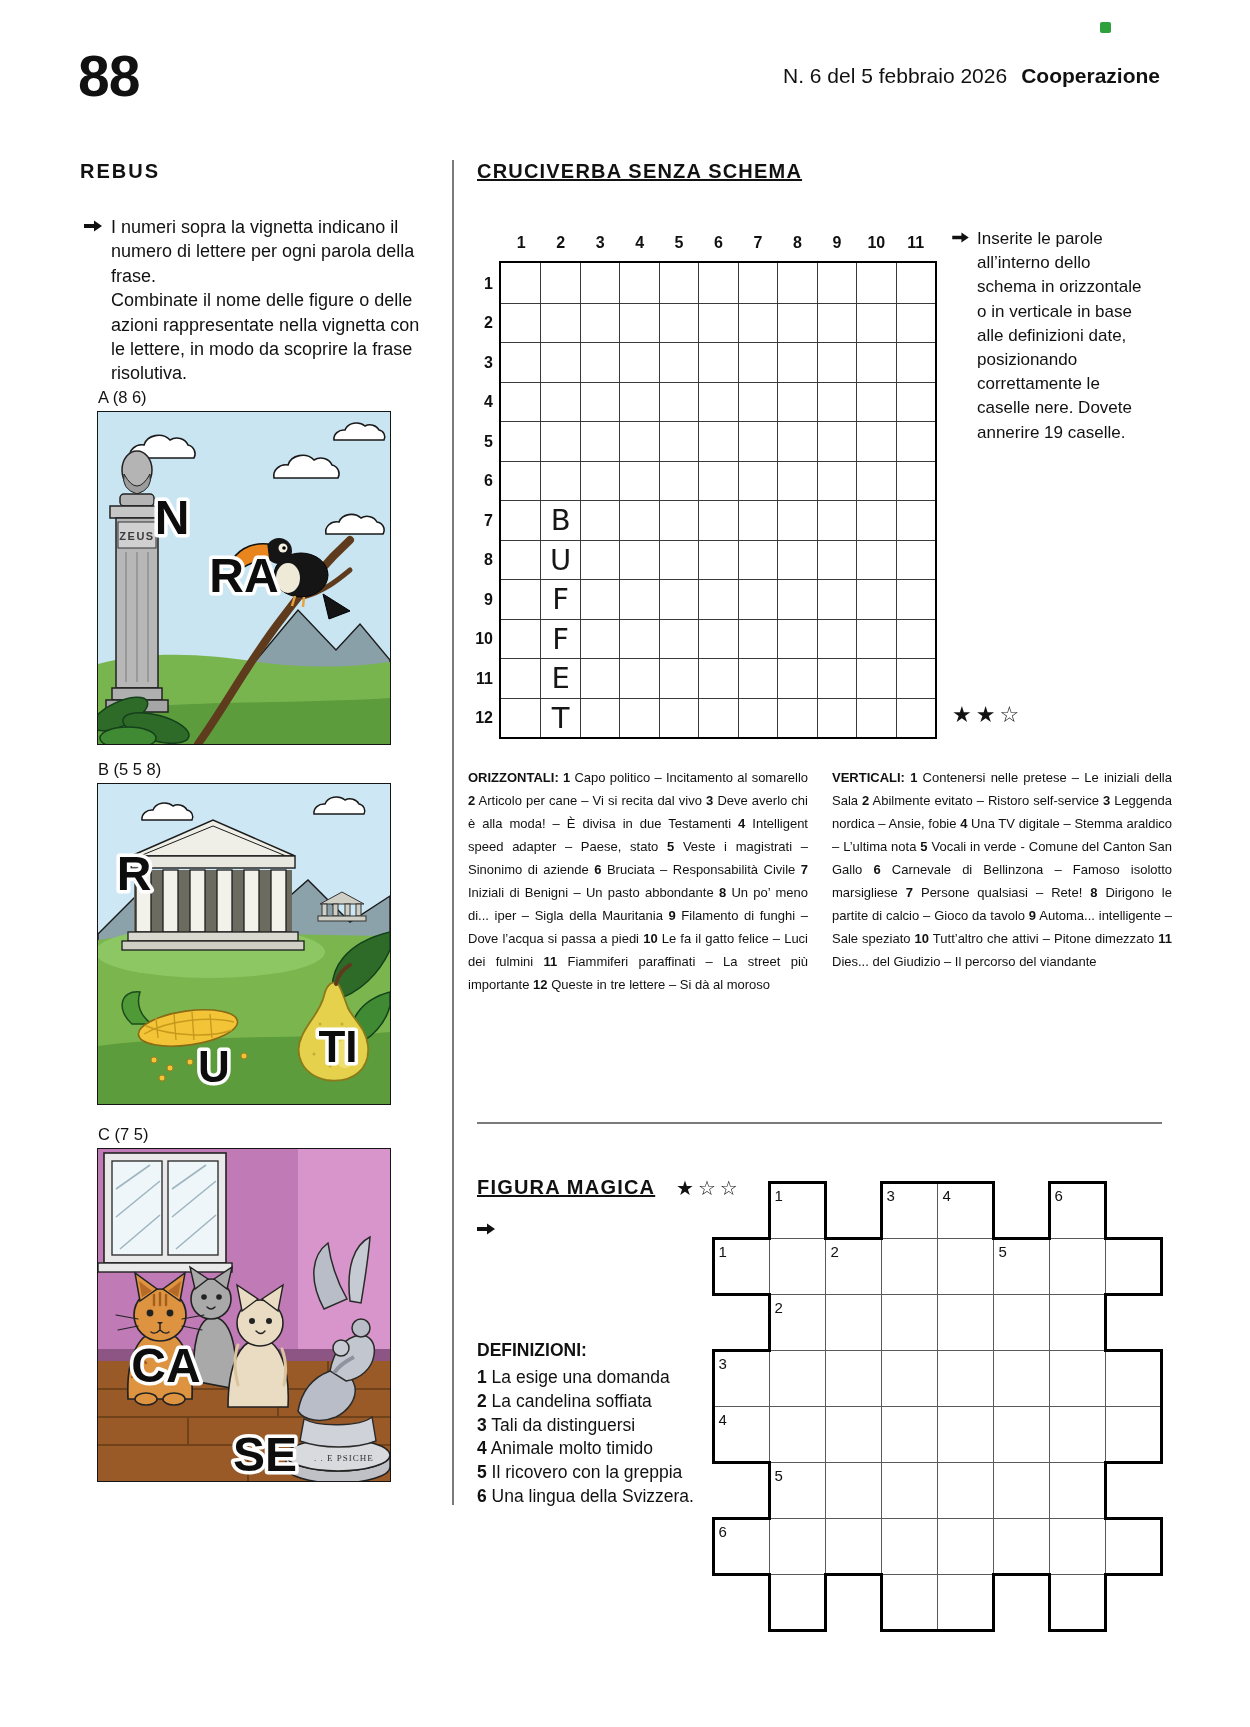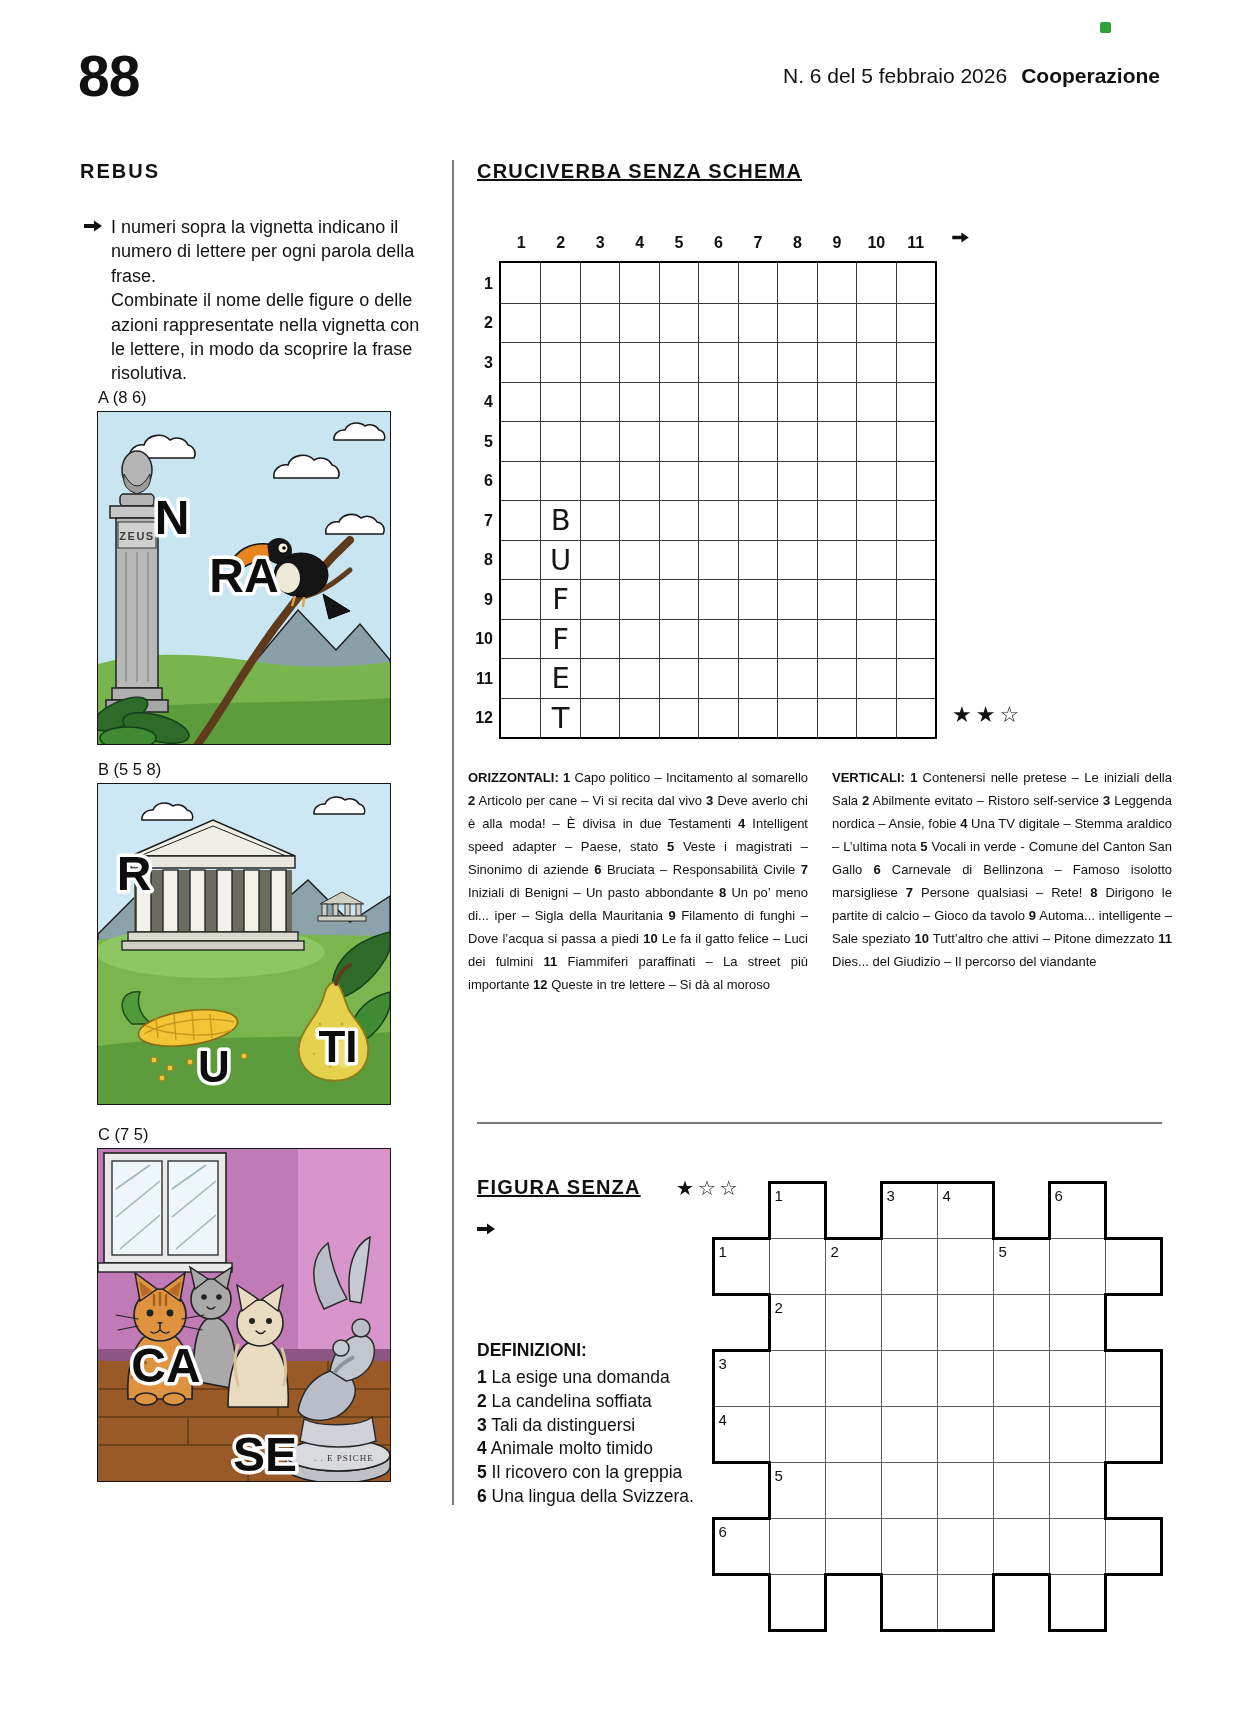--- a/index.html
+++ b/index.html
@@ -439,28 +439,29 @@
       <div class="ccell" style="border-left: 1px solid rgb(58, 58, 58); border-top: 1px solid rgb(58, 58, 58);"></div>
       <div class="ccell" style="border-left: 1px solid rgb(58, 58, 58); border-top: 1px solid rgb(58, 58, 58);"></div>
     </div>
 
   <div class="abs stars" style="left:952px;top:702px;">★★☆</div>
 
   <div class="abs instr" style="left:952px;top:227px;width:202px;">
     <svg class="arrow" width="17" height="11" viewBox="0 0 18 12">
       <path d="M0 4h10V0.5L18 6l-8 5.5V8H0z" fill="#111"></path>
       </svg>
+    <div>Inserite le parole all’interno dello schema in orizzontale o in verticale in base alle definizioni date, posizionando correttamente le caselle nere. Dovete annerire 19 caselle.</div>
   </div>
 
   <div class="abs clues" style="left:468px;top:766px;"><b>ORIZZONTALI:</b> <b>1</b> Capo politico – Incitamento al somarello <b>2</b> Articolo per cane – Vi si recita dal vivo <b>3</b> Deve averlo chi è alla moda! – È divisa in due Testamenti <b>4</b> Intelligent speed adapter – Paese, stato <b>5</b> Veste i magistrati – Sinonimo di aziende <b>6</b> Bruciata – Responsabilità Civile <b>7</b> Iniziali di Benigni – Un pasto abbondante <b>8</b> Un po’ meno di... iper – Sigla della Mauritania <b>9</b> Filamento di funghi – Dove l’acqua si passa a piedi <b>10</b> Le fa il gatto felice – Luci dei fulmini <b>11</b> Fiammiferi paraffinati – La street più importante <b>12</b> Queste in tre lettere – Si dà al moroso </div>
   <div class="abs clues" style="left:832px;top:766px;"><b>VERTICALI:</b> <b>1</b> Contenersi nelle pretese – Le iniziali della Sala <b>2</b> Abilmente evitato – Ristoro self-service <b>3</b> Leggenda nordica – Ansie, fobie <b>4</b> Una TV digitale – Stemma araldico – L’ultima nota <b>5</b> Vocali in verde - Comune del Canton San Gallo <b>6</b> Carnevale di Bellinzona – Famoso isolotto marsigliese <b>7</b> Persone qualsiasi – Rete! <b>8</b> Dirigono le partite di calcio – Gioco da tavolo <b>9</b> Automa... intelligente – Sale speziato <b>10</b> Tutt’altro che attivi – Pitone dimezzato <b>11</b> Dies... del Giudizio – Il percorso del viandante </div>
 
   <div class="abs hrule" style="left:477px;top:1122px;width:685px;"></div>
 
-  <div class="abs h1b" style="left:477px;top:1176px;">FIGURA SENZA</div>
+  <div class="abs h1b" style="left:477px;top:1176px;">FIGURA MAGICA</div>
   <div class="abs stars" style="left:676px;top:1176px;font-size:20px;">★☆☆</div>
 
   <div class="abs introflex" style="left:477px;top:1218px;width:228px;">
     <svg class="arrow" width="18" height="12" viewBox="0 0 18 12">
       <path d="M0 4h10V0.5L18 6l-8 5.5V8H0z" fill="#111"></path>
       </svg>
   </div>
 
   <div class="abs defslabel" style="left:477px;top:1340px;">DEFINIZIONI:</div>
   <div class="abs defs" style="left:477px;top:1366px;width:230px;">

